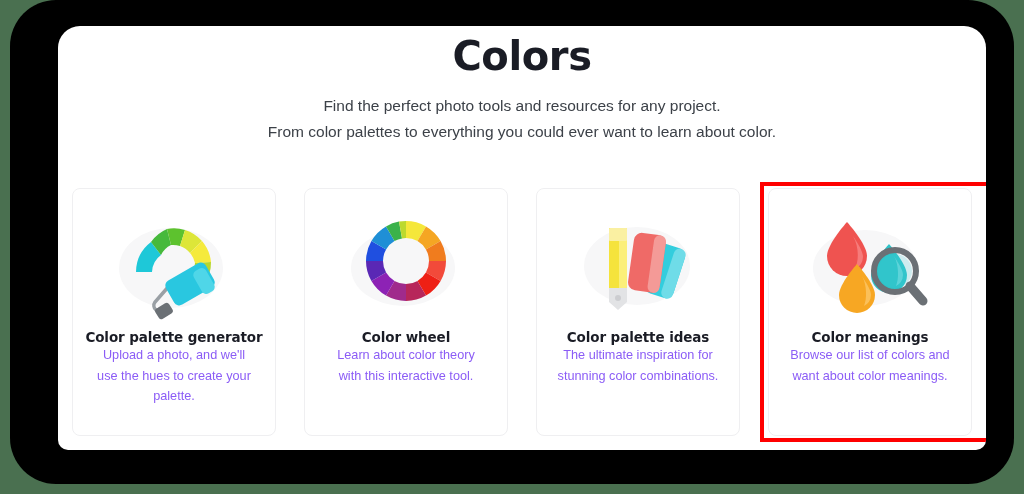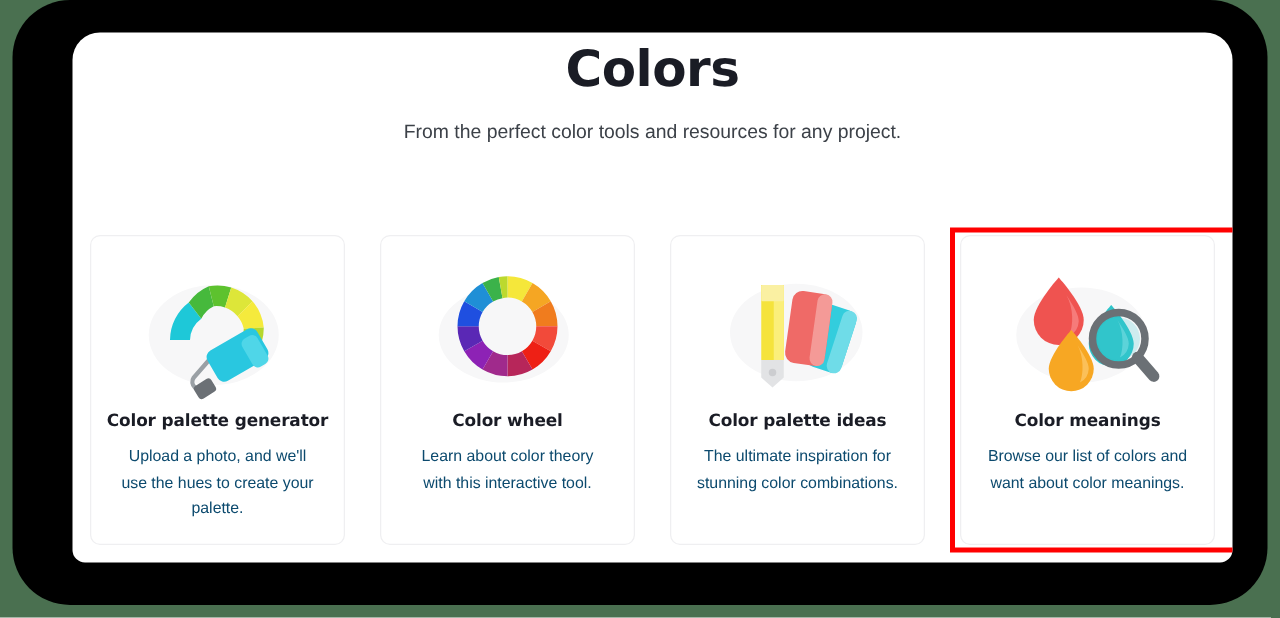--- a/index.html
+++ b/index.html
@@ -93,25 +93,25 @@
   .card-title {
     margin-top: 7px;
     font-size: 13.5px;
     font-weight: 700;
     color: #1a1c25;
     text-align: center;
     letter-spacing: -0.1px;
     font-family: "DejaVu Sans", sans-serif;
   }
   .card-desc {
-    margin-top: 10px;
+    margin-top: 0;
     padding: 0 20px;
     font-size: 12.7px;
     line-height: 1.62;
-    color: #0c4a6e;
+    color: #8b5cf6;
     text-align: center;
   }
 
   
   #highlight-outline {
     position: absolute;
     left: 688px;
     top: -6px;
     width: 232px;
     height: 260px;
@@ -122,21 +122,22 @@
 </style>
 </head>
 <body>
 
 <div id="bezel">
   <div id="page">
 
     <h1 id="page-title">Colors</h1>
 
     <div id="subtitle">
-      <span class="line">From the perfect color tools and resources for any project.</span>
+      <span class="line">Find the perfect photo tools and resources for any project.</span>
+      <span class="line">From color palettes to everything you could ever want to learn about color.</span>
     </div>
 
     <div id="card-grid">
 
       <div class="card">
         <div class="card-icon">
           <svg viewBox="0 0 130 116" xmlns="http://www.w3.org/2000/svg">
             <ellipse cx="62" cy="62" rx="52" ry="40" fill="#f7f7f8"></ellipse>
             <g transform="translate(65,60)">
               <path d="M -38 6 A 38 38 0 0 1 -23 -24 L -13 -11 A 22 22 0 0 0 -22 6 Z" fill="#1ec8d8"></path>

